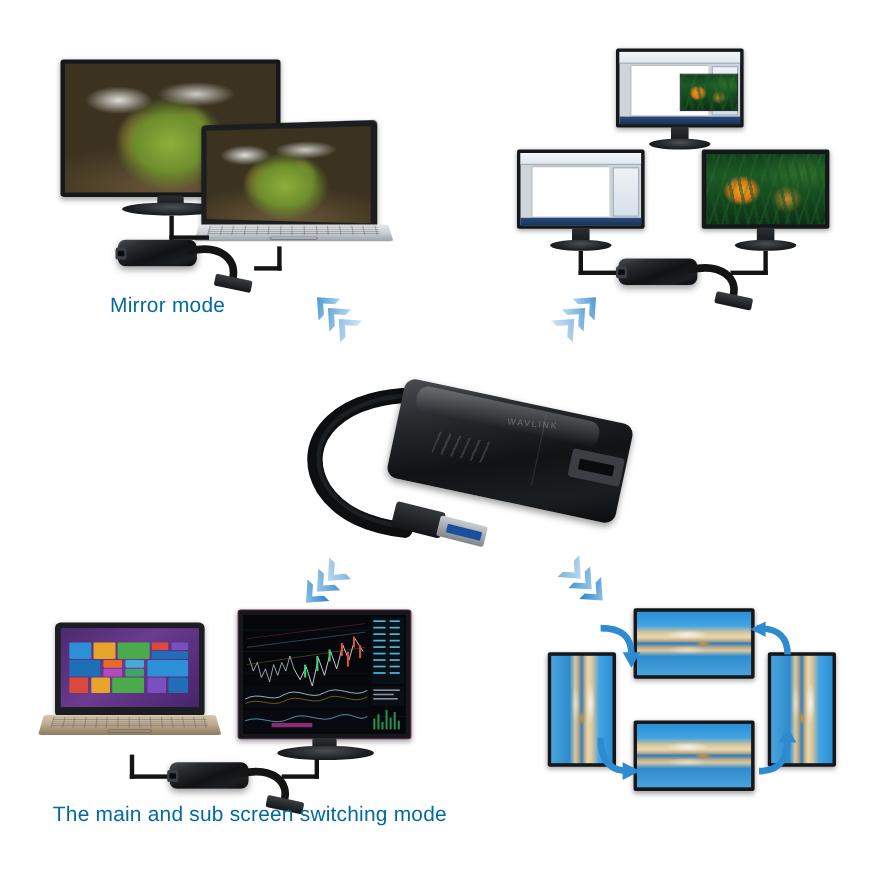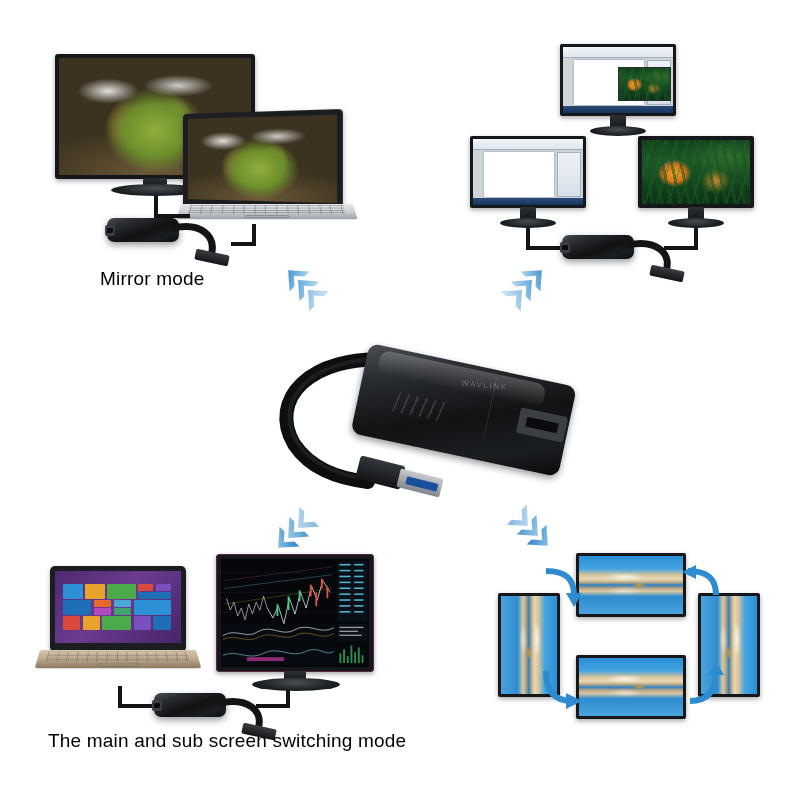--- a/index.html
+++ b/index.html
@@ -9,21 +9,21 @@
     font-family:"Liberation Sans", sans-serif;
     position:relative;
     overflow:hidden;
   }
   .canvas { position:absolute; inset:0; }
   .abs { position:absolute; }
 
   
   .mode-label{
     position:absolute;
-    color:#000000;
+    color:#0369a1;
     font-size:19px;
     font-weight:400;
     letter-spacing:.2px;
     white-space:nowrap;
     font-family:"Liberation Sans", sans-serif;
   }
   #label-mirror   { left:100px; top:268px; }
   #label-expand   { left:561px; top:268px; }
   #label-switch   { left:48px;  top:730px; }
   #label-rotation { left:568px; top:742px; }

